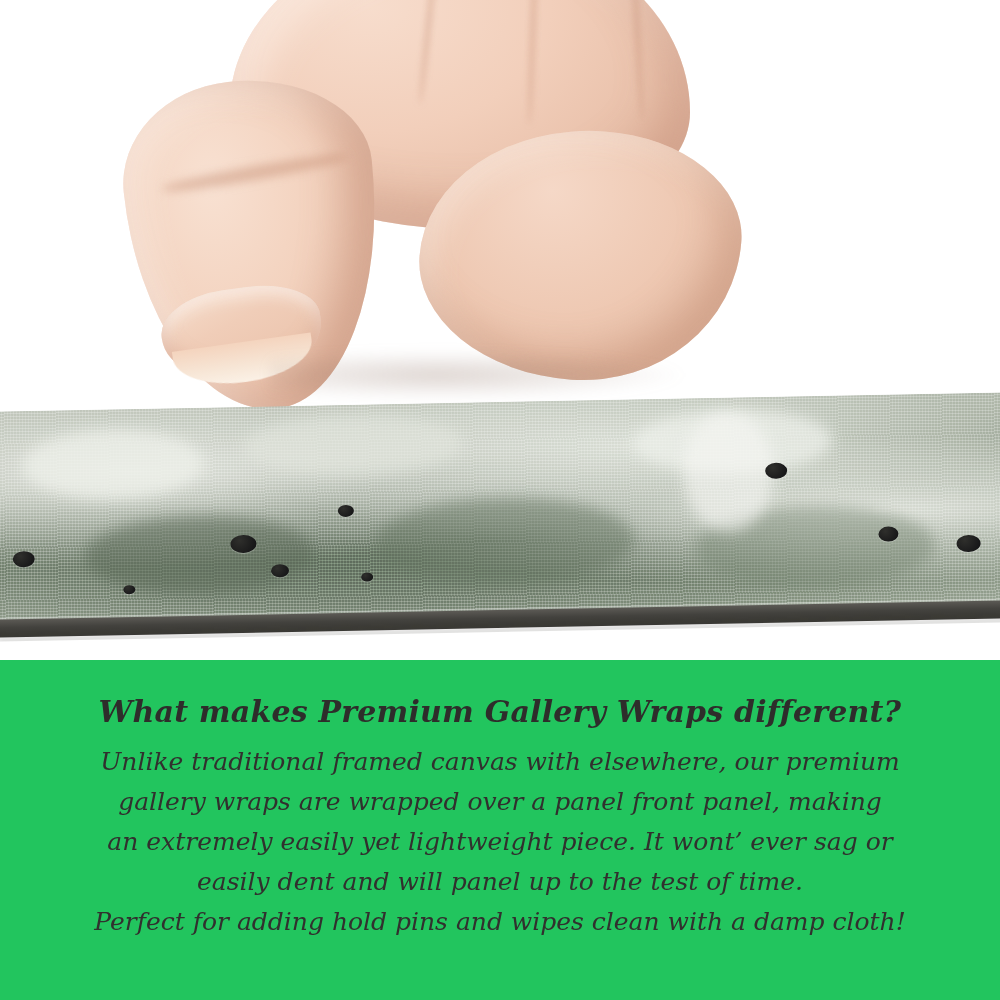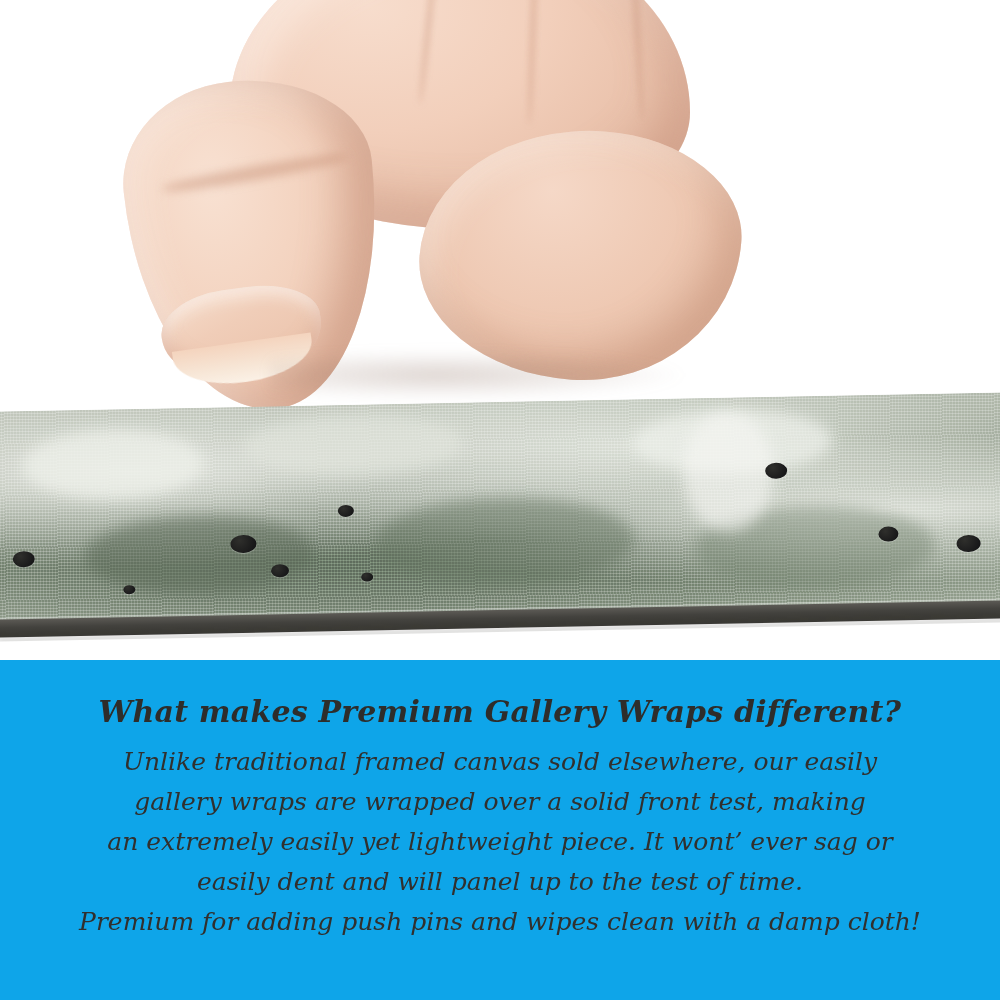--- a/index.html
+++ b/index.html
@@ -10,21 +10,21 @@
   body {
     width: 1000px;
     height: 1000px;
     overflow: hidden;
     font-family: "DejaVu Serif", serif;
   }
   .stage {
     position: relative;
     width: 1000px;
     height: 1000px;
-    background: #0ea5e9;
+    background: #22c55e;
     overflow: hidden;
   }
 
   
   .photo {
     position: absolute;
     left: 0;
     top: 0;
     width: 1000px;
     height: 660px;
@@ -280,20 +280,20 @@
 
       <div class="slab-edge-hi"></div>
       <div class="slab-edge"></div>
       <div class="slab-drop"></div>
     </div>
 
   </div>
 
   <div class="caption">
     <div class="headline">What makes Premium Gallery Wraps different?</div>
-    <p>Unlike traditional framed canvas sold elsewhere, our easily</p>
-    <p>gallery wraps are wrapped over a solid front test, making</p>
+    <p>Unlike traditional framed canvas with elsewhere, our premium</p>
+    <p>gallery wraps are wrapped over a panel front panel, making</p>
     <p>an extremely easily yet lightweight piece. It wont’ ever sag or</p>
     <p>easily dent and will panel up to the test of time.</p>
-    <p>Premium for adding push pins and wipes clean with a damp cloth!</p>
+    <p>Perfect for adding hold pins and wipes clean with a damp cloth!</p>
   </div>
 
 </div>
 
 </body></html>

